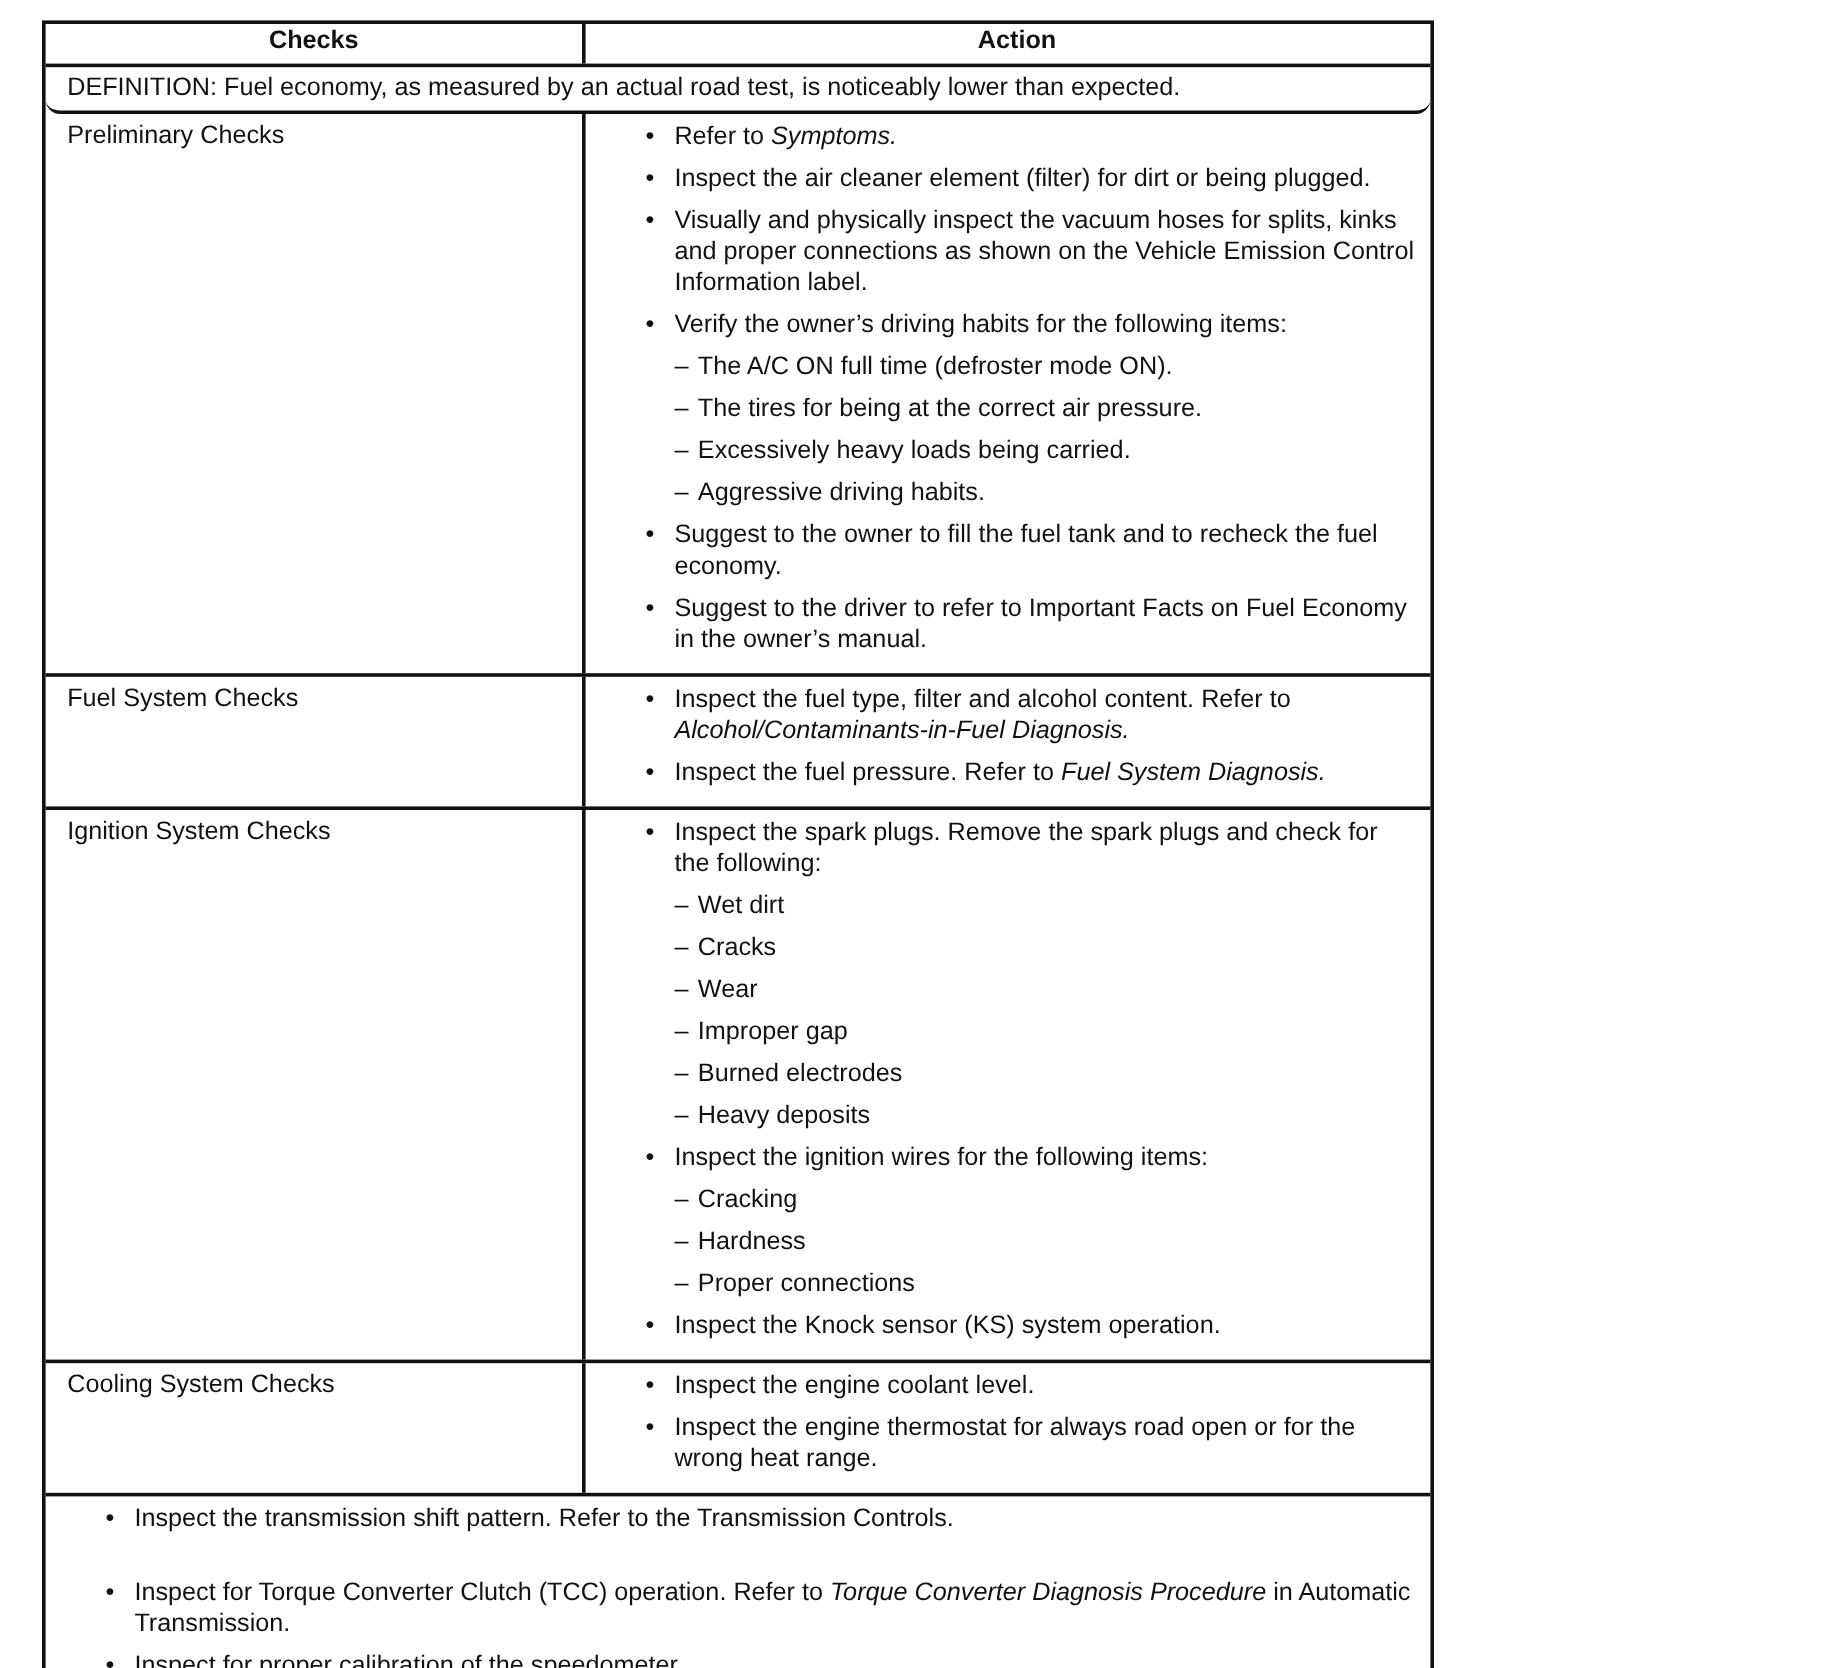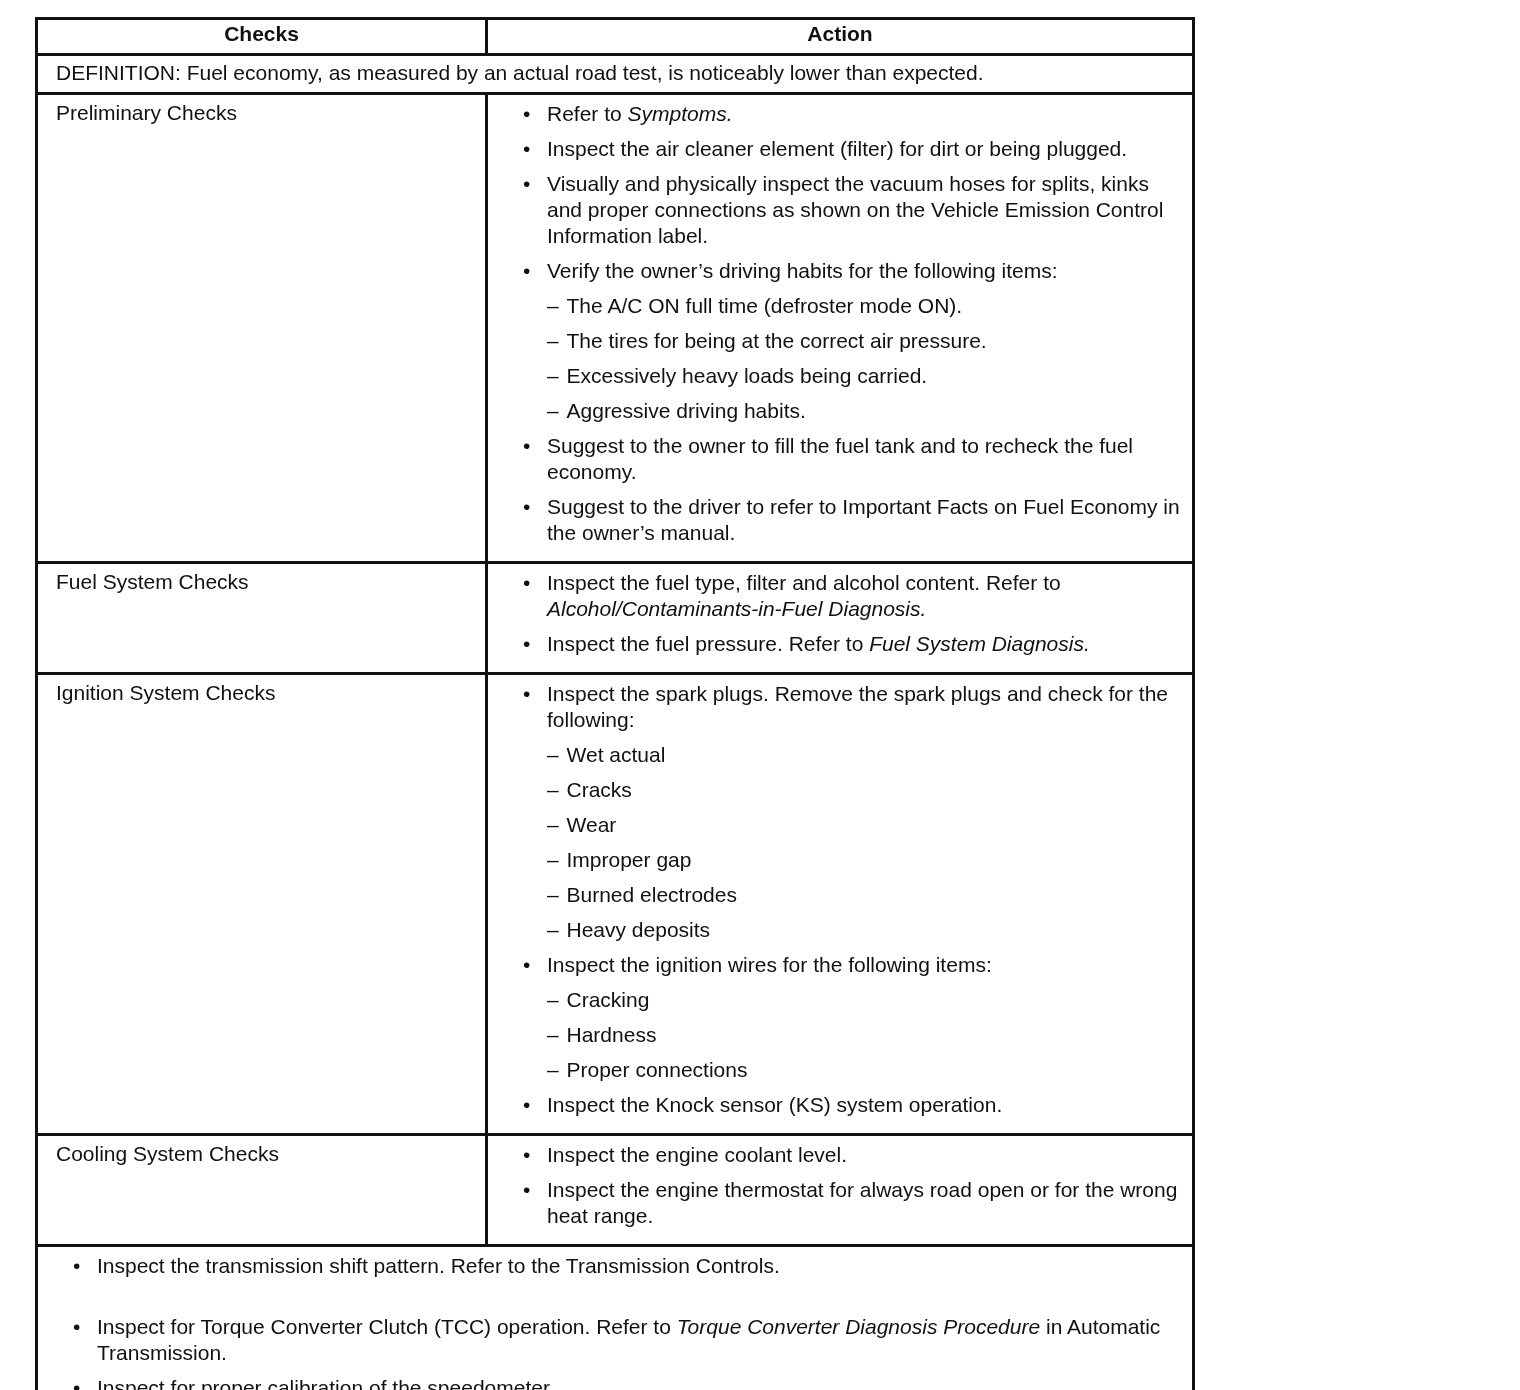--- a/index.html
+++ b/index.html
@@ -7,24 +7,24 @@
     width: 1520px; height: 1390px; position: relative; overflow: hidden;
     font-family: "Liberation Sans", sans-serif; color: #111; font-size: 21px;
   }
   .tbl {
     position: absolute; left: 35px; top: 17px; width: 1160px;
     border: 3px solid #111; box-sizing: border-box;
   }
   .row { display: flex; border-bottom: 3px solid #111; box-sizing: border-box; }
   .row:last-child { border-bottom: none; }
   .col-check { width: 450px; flex: 0 0 450px; border-right: 3px solid #111; box-sizing: border-box; padding: 6px 0 0 18px; }
-  .col-action { flex: 1; padding: 6px 10px 6px 35px; box-sizing: border-box; }
+  .col-action { flex: 1; padding: 6px 10px 6px 35px; box-sizing: border-box; margin-left: 15px; }
   .hdr { height: 36px; }
   .hdr .col-check, .hdr .col-action { text-align: center; font-weight: bold; padding: 2px 0 0 0; font-size: 21px; }
-  .def { height: 39px; padding: 5px 0 0 18px; box-sizing: border-box; display: block; }
+  .def { height: 39px; padding: 5px 0 0 18px; box-sizing: border-box; display: block; border-radius: 12px; }
   .bullet { position: relative; padding-left: 24px; line-height: 26px; margin-bottom: 9px; }
   .bullet::before { content: "\2022"; position: absolute; left: 0; top: 0; }
   .sub { padding-left: 24px; line-height: 26px; margin-bottom: 9px; }
   .sub .dash { margin-right: 2px; }
   em { font-style: italic; }
   .gap { height: 26px; }
 </style>
 </head>
 <body>
 
@@ -54,21 +54,21 @@
         <div class="col-check">Fuel System Checks</div>
         <div class="col-action">
           <div class="bullet"><span>Inspect the fuel type, filter and alcohol content. Refer to </span><em>Alcohol/Contaminants-in-Fuel Diagnosis.</em></div>
           <div class="bullet"><span>Inspect the fuel pressure. Refer to </span><em>Fuel System Diagnosis.</em></div>
         </div>
       </div>
       <div class="row">
         <div class="col-check">Ignition System Checks</div>
         <div class="col-action">
           <div class="bullet"><span>Inspect the spark plugs. Remove the spark plugs and check for the following:</span></div>
-          <div class="sub"><span class="dash">– </span><span>Wet actual</span></div>
+          <div class="sub"><span class="dash">– </span><span>Wet dirt</span></div>
           <div class="sub"><span class="dash">– </span><span>Cracks</span></div>
           <div class="sub"><span class="dash">– </span><span>Wear</span></div>
           <div class="sub"><span class="dash">– </span><span>Improper gap</span></div>
           <div class="sub"><span class="dash">– </span><span>Burned electrodes</span></div>
           <div class="sub"><span class="dash">– </span><span>Heavy deposits</span></div>
           <div class="bullet"><span>Inspect the ignition wires for the following items:</span></div>
           <div class="sub"><span class="dash">– </span><span>Cracking</span></div>
           <div class="sub"><span class="dash">– </span><span>Hardness</span></div>
           <div class="sub"><span class="dash">– </span><span>Proper connections</span></div>
           <div class="bullet"><span>Inspect the Knock sensor (KS) system operation.</span></div>

